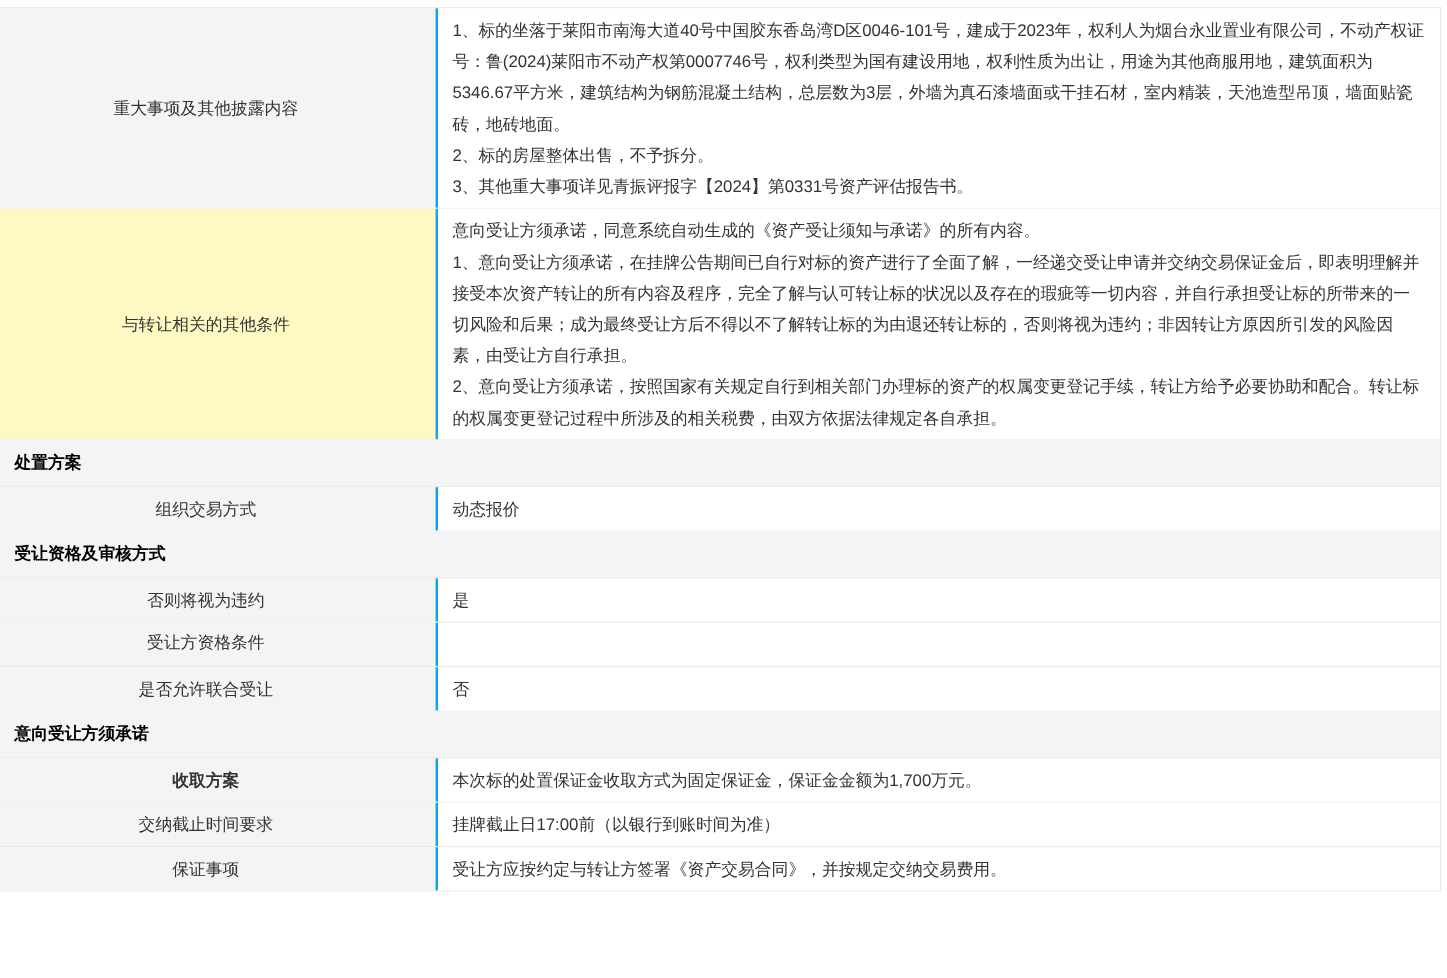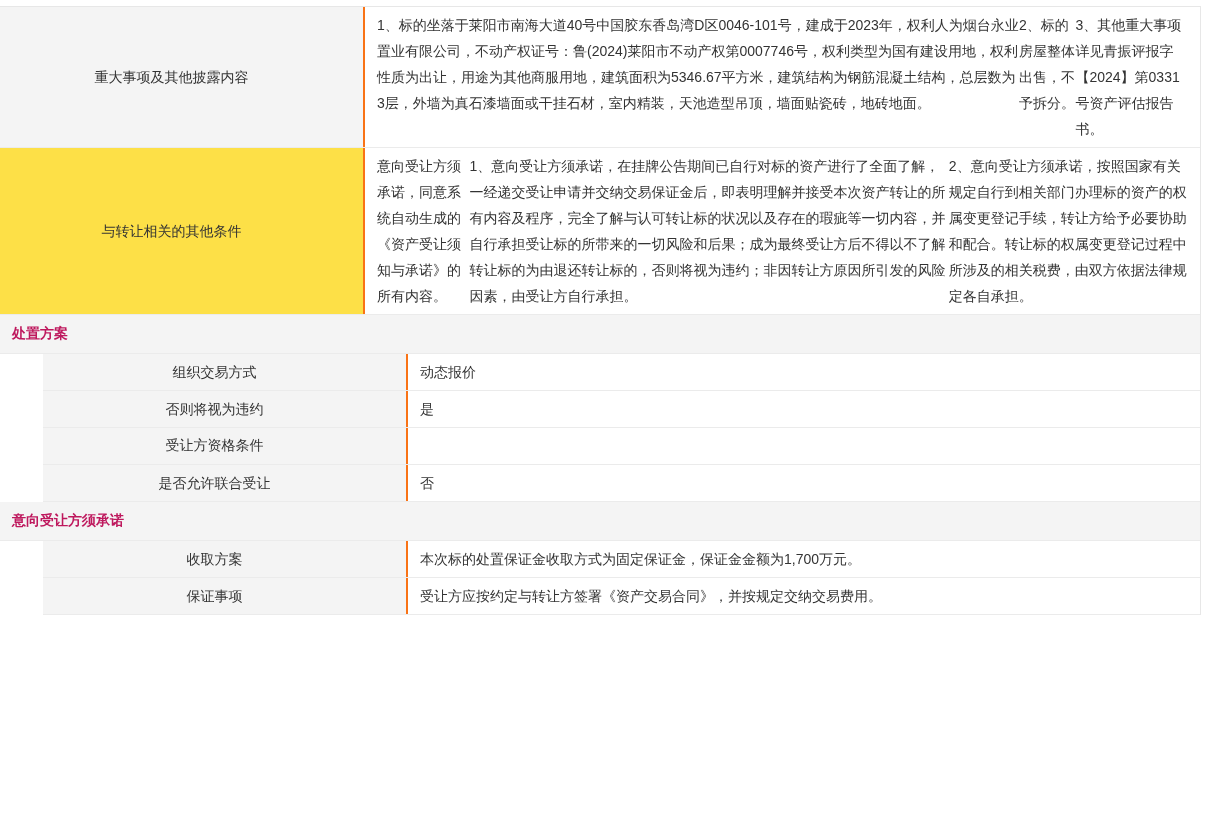--- a/index.html
+++ b/index.html
@@ -23,87 +23,91 @@
   .row {
     display: flex;
     border-bottom: 1px solid #ebebeb;
   }
 
   .label-cell {
     flex: 0 0 365px;
     width: 365px;
     background: #f4f4f4;
     padding-right: 20px;
-    border-right: 2px solid #f97316;
+    border-right: 2px solid #0ea5e9;
     display: flex;
     align-items: center;
     justify-content: center;
     text-align: center;
     line-height: 18px;
   }
 
   .content-cell {
     flex: 1;
     background: #ffffff;
     padding: 5px 12px;
     line-height: 26px;
     display: flex;
+    flex-direction: column;
     justify-content: flex-start;
   }
   .content-cell p { margin: 0; }
 
-  .row.single { min-height: 37px; margin-left: 43px; }
+  .row.single { min-height: 37px; }
 
   .section-row {
     background: #f4f4f4;
     min-height: 39px;
     display: flex;
     align-items: center;
     padding: 0 12px;
     border-bottom: 1px solid #ebebeb;
   }
   .section-row .section-title {
     font-weight: bold;
-    color: #be185d;
+    color: #000000;
   }
 </style>
 </head>
 <body style="color: rgb(51, 51, 51);">
 
 <div class="listing-table">
     <div class="row">
       <div class="label-cell" style="background: rgb(244, 244, 244);">
         <span>重大事项及其他披露内容</span>
       </div>
       <div class="content-cell" style="background: rgb(255, 255, 255);">
         <p>1、标的坐落于莱阳市南海大道40号中国胶东香岛湾D区0046-101号，建成于2023年，权利人为烟台永业置业有限公司，不动产权证号：鲁(2024)莱阳市不动产权第0007746号，权利类型为国有建设用地，权利性质为出让，用途为其他商服用地，建筑面积为5346.67平方米，建筑结构为钢筋混凝土结构，总层数为3层，外墙为真石漆墙面或干挂石材，室内精装，天池造型吊顶，墙面贴瓷砖，地砖地面。</p>
         <p>2、标的房屋整体出售，不予拆分。</p>
         <p>3、其他重大事项详见青振评报字【2024】第0331号资产评估报告书。</p>
       </div>
     </div>
     <div class="row">
-      <div class="label-cell" style="background: #fde047;">
+      <div class="label-cell" style="background: #fef9c3;">
         <span>与转让相关的其他条件</span>
       </div>
       <div class="content-cell" style="background: rgb(255, 255, 255);">
         <p>意向受让方须承诺，同意系统自动生成的《资产受让须知与承诺》的所有内容。</p>
         <p>1、意向受让方须承诺，在挂牌公告期间已自行对标的资产进行了全面了解，一经递交受让申请并交纳交易保证金后，即表明理解并接受本次资产转让的所有内容及程序，完全了解与认可转让标的状况以及存在的瑕疵等一切内容，并自行承担受让标的所带来的一切风险和后果；成为最终受让方后不得以不了解转让标的为由退还转让标的，否则将视为违约；非因转让方原因所引发的风险因素，由受让方自行承担。</p>
         <p>2、意向受让方须承诺，按照国家有关规定自行到相关部门办理标的资产的权属变更登记手续，转让方给予必要协助和配合。转让标的权属变更登记过程中所涉及的相关税费，由双方依据法律规定各自承担。</p>
       </div>
     </div>
     <div class="section-row" style="background: rgb(244, 244, 244);">
       <span class="section-title">处置方案</span>
     </div>
     <div class="row single">
       <div class="label-cell" style="background: rgb(244, 244, 244);">
         <span>组织交易方式</span>
       </div>
       <div class="content-cell" style="background: rgb(255, 255, 255);">
         <p>动态报价</p>
       </div>
+    </div>
+    <div class="section-row" style="background: rgb(244, 244, 244);">
+      <span class="section-title">受让资格及审核方式</span>
     </div>
     <div class="row single">
       <div class="label-cell" style="background: rgb(244, 244, 244);">
         <span>否则将视为违约</span>
       </div>
       <div class="content-cell" style="background: rgb(255, 255, 255);">
         <p>是</p>
       </div>
     </div>
     <div class="row single">
@@ -116,25 +120,33 @@
         <span>是否允许联合受让</span>
       </div>
       <div class="content-cell" style="background: rgb(255, 255, 255);">
         <p>否</p>
       </div>
     </div>
     <div class="section-row" style="background: rgb(244, 244, 244);">
       <span class="section-title">意向受让方须承诺</span>
     </div>
     <div class="row single">
-      <div class="label-cell" style="background: rgb(244, 244, 244);">
+      <div class="label-cell" style="background: rgb(244, 244, 244); font-weight: bold;">
         <span>收取方案</span>
       </div>
       <div class="content-cell" style="background: rgb(255, 255, 255);">
         <p>本次标的处置保证金收取方式为固定保证金，保证金金额为1,700万元。</p>
+      </div>
+    </div>
+    <div class="row single">
+      <div class="label-cell" style="background: rgb(244, 244, 244);">
+        <span>交纳截止时间要求</span>
+      </div>
+      <div class="content-cell" style="background: rgb(255, 255, 255);">
+        <p>挂牌截止日17:00前（以银行到账时间为准）</p>
       </div>
     </div>
     <div class="row single">
       <div class="label-cell" style="background: rgb(244, 244, 244);">
         <span>保证事项</span>
       </div>
       <div class="content-cell" style="background: rgb(255, 255, 255);">
         <p>受让方应按约定与转让方签署《资产交易合同》，并按规定交纳交易费用。</p>
       </div>
     </div>

